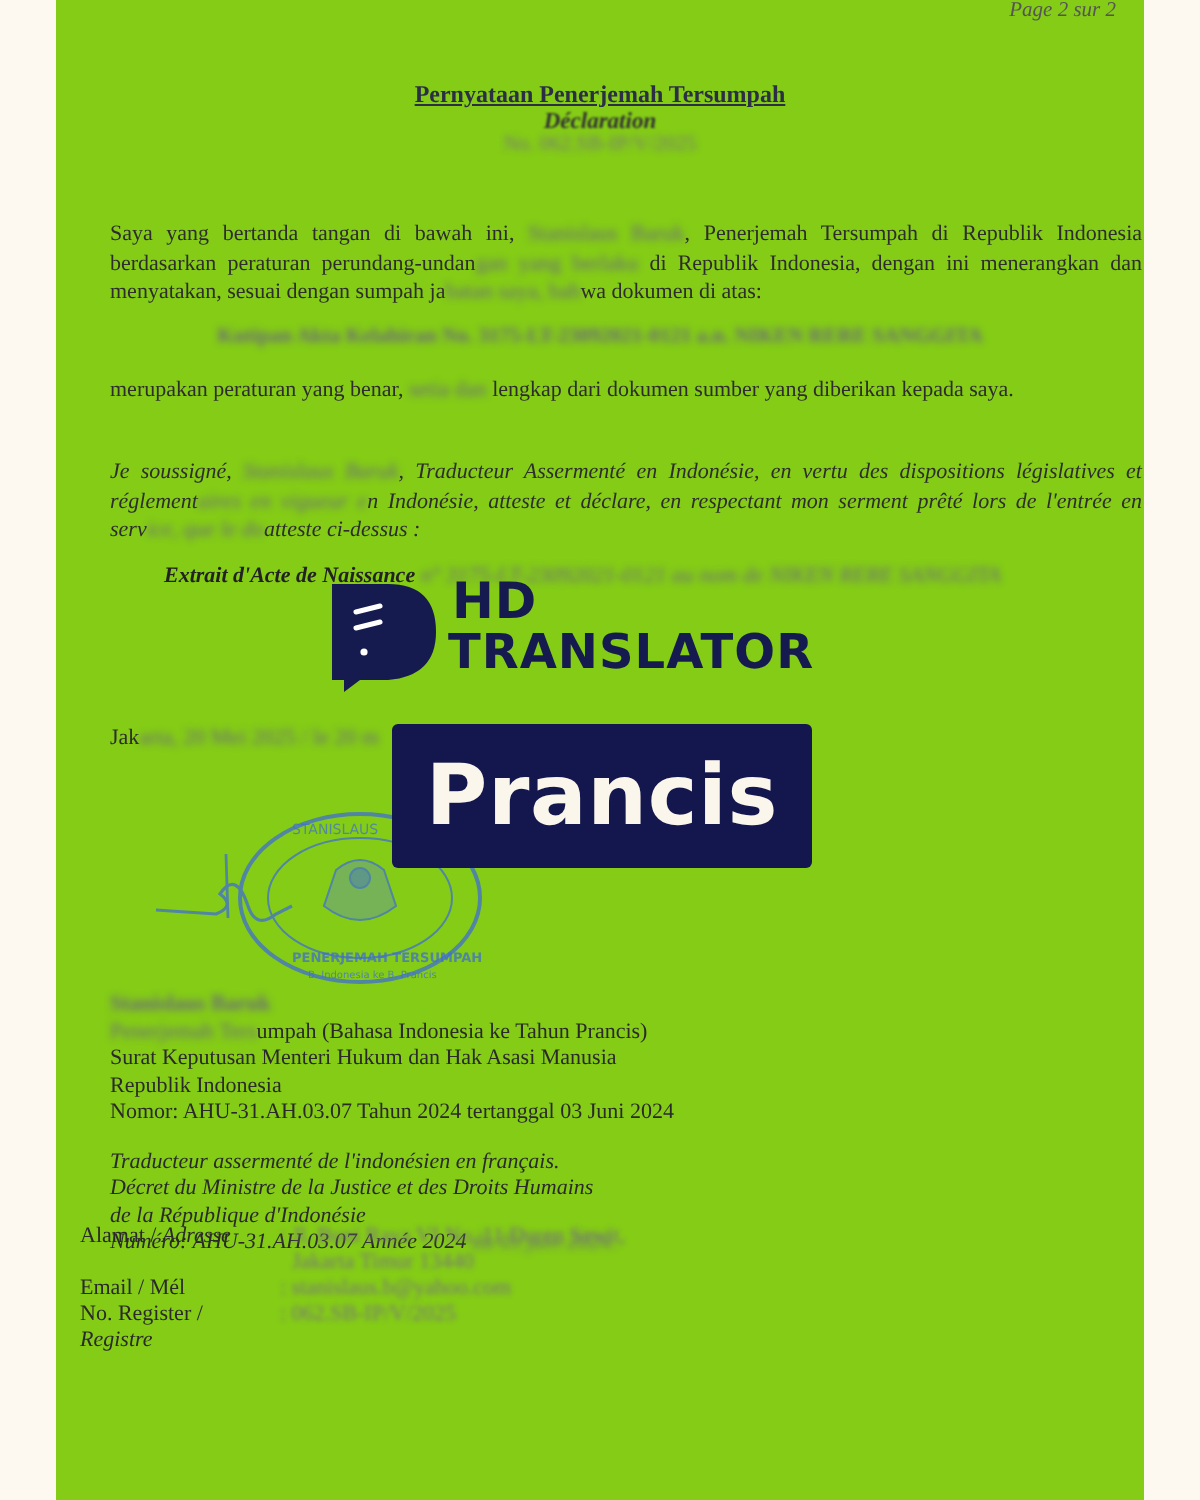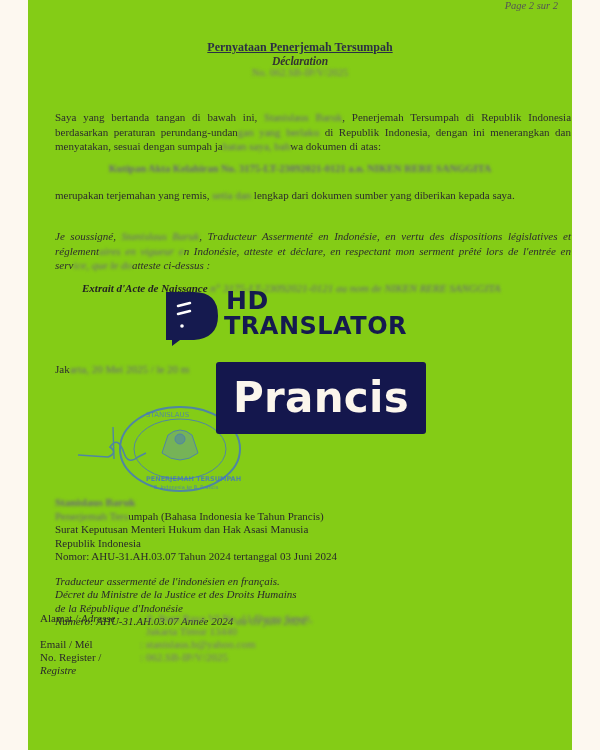--- a/index.html
+++ b/index.html
@@ -45,21 +45,21 @@
     }
     .logo-tr {
       position: absolute; left: 60px; top: 24px;
       font-family: "DejaVu Sans", sans-serif; font-weight: bold; font-size: 24px;
       color: #151a4f; letter-spacing: 0.5px;
     }
     .badge {
       position: absolute; left: 168px; top: 362px; width: 210px; height: 72px;
       background: #14174d; border-radius: 3px;
       color: #fbf6ec; font-family: "DejaVu Sans", sans-serif; font-weight: bold;
-      font-size: 42px; text-align: center; line-height: 72px; letter-spacing: 0.3px; margin-left: 20px;
+      font-size: 42px; text-align: center; line-height: 72px; letter-spacing: 0.3px;
     }
     .stamp { position: absolute; left: 40px; top: 395px; width: 200px; height: 100px; }
     .sig-block { position: absolute; left: 27px; top: 496px; font-size: 11px; line-height: 13.5px; }
     .addr { position: absolute; left: 12px; top: 612px; font-size: 11px; line-height: 13px; }
     .addr table { border-collapse: collapse; }
     .addr td { padding: 0; vertical-align: top; font-size: 11px; }
     .addr td.lbl { width: 100px; }
   </style>
 </head>
 <body>
@@ -74,21 +74,21 @@
   </div>
 
   <div class="para" style="top:110px;">
     <span>Saya yang bertanda tangan di bawah ini,</span>
     <span class="blur">Stanislaus Baruk</span><span>, Penerjemah Tersumpah di Republik Indonesia berdasarkan peraturan perundang-undan</span><span class="blur">gan yang berlaku</span><span> di Republik Indonesia, dengan ini menerangkan dan menyatakan, sesuai dengan sumpah ja</span><span class="blur">batan saya, bah</span><span>wa dokumen di atas:</span>
   </div>
 
   <div class="center-line blur" style="top:163px; font-weight:bold;">Kutipan Akta Kelahiran No. 3175-LT-23092021-0121 a.n. NIKEN RERE SANGGITA</div>
 
   <div class="para" style="top:188px;">
-    <span>merupakan terjemahan yang remis,</span><span class="blur"> setia dan </span><span>lengkap dari dokumen sumber yang diberikan kepada saya.</span>
+    <span>merupakan peraturan yang benar,</span><span class="blur"> setia dan </span><span>lengkap dari dokumen sumber yang diberikan kepada saya.</span>
   </div>
 
   <div class="para italic" style="top:229px;">
     <span>Je soussigné,</span>
     <span class="blur">Stanislaus Baruk</span><span>, Traducteur Assermenté en Indonésie, en vertu des dispositions législatives et réglement</span><span class="blur">aires en vigueur e</span><span>n Indonésie, atteste et déclare, en respectant mon serment prêté lors de l'entrée en serv</span><span class="blur">ice, que le do</span><span>atteste ci-dessus :</span>
   </div>
 
   <div class="extrait" style="top:282px;">
     <b>Extrait d'Acte de Naissance</b><span class="blur"> n° 3175-LT-23092021-0121 au nom de NIKEN RERE SANGGITA</span>
   </div>

